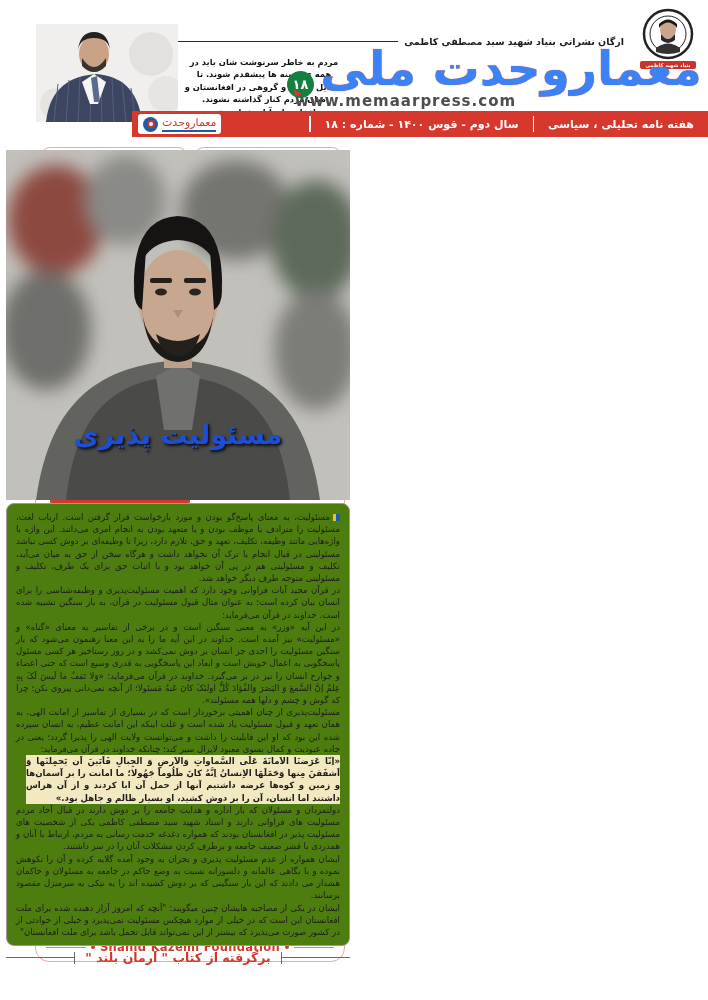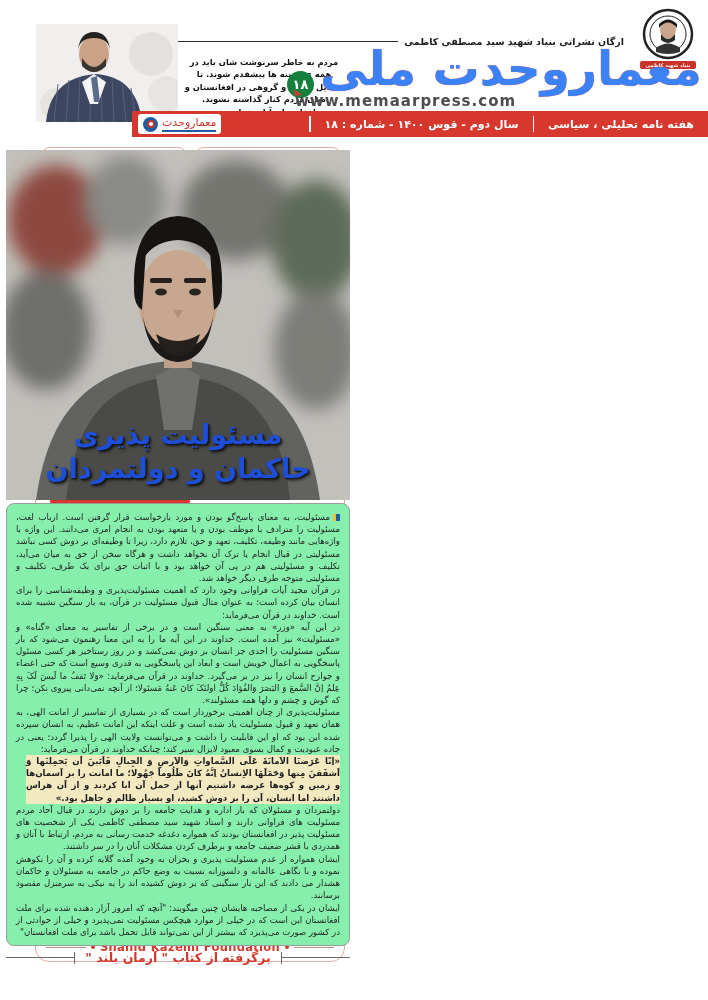--- a/index.html
+++ b/index.html
@@ -61,21 +61,21 @@
   .foundation-footer .line { flex:1; border-top:1px solid #b98f89; }
   .foundation-footer .fdot { width:4px; height:4px; border-radius:50%; background:#d0392c; }
   .foundation-footer .txt { color:#d0392c; font-size:11.5px; font-weight:800; letter-spacing:.3px; }
 
   
   .main-photo { position:absolute; top:150px; left:6px; width:344px; height:350px; overflow:hidden; }
   .main-photo svg { display:block; width:100%; height:100%; }
   .main-headline { position:absolute; top:418px; left:6px; width:344px; text-align:center; direction:rtl; }
   .main-headline .l { font-size:27px; font-weight:800; color:#1d4ed8; line-height:1.25; text-shadow:1px 1px 0 #1a1a1a, 2px 2px 3px rgba(0,0,0,.8); }
 
-  .main-article { position:absolute; top:503px; left:6px; width:344px; height:443px; border:1px solid #9a9a9a; border-radius:8px; background:#86efac; padding:7px 9px; overflow:hidden; direction:rtl; text-align:justify; font-size:8.6px; line-height:1.42; color:#1c1c1c; }
+  .main-article { position:absolute; top:503px; left:6px; width:344px; height:443px; border:1px solid #9a9a9a; border-radius:8px; background:#4d7c0f; padding:7px 9px; overflow:hidden; direction:rtl; text-align:justify; font-size:8.6px; line-height:1.42; color:#1c1c1c; }
   .main-article p { margin:0; }
   .main-article p.bold { font-weight:bold; }
   .main-article p.highlight { font-weight:bold; background:#f3e9c0;margin-left:10px; }
   .marker { display:inline-block; width:7px; height:7px; background:#1b5ea6; border-left:3px solid #e8c335; vertical-align:middle; margin-left:3px; }
 
   .source-line { position:absolute; top:950px; left:6px; width:344px; display:flex; align-items:center; direction:rtl; }
   .source-line .line { flex:1; border-top:1px solid #6a6a6a; }
   .source-line .tick { width:1px; height:12px; background:#6a6a6a; }
   .source-line .txt { color:#d0392c; font-size:12.5px; font-weight:800; padding:0 10px; white-space:nowrap; }
 </style>
@@ -305,21 +305,20 @@
       <rect x="144" y="128" width="22" height="5" rx="2" fill="#241f1b"></rect>
       <rect x="178" y="128" width="22" height="5" rx="2" fill="#241f1b"></rect>
       <ellipse cx="155" cy="142" rx="6" ry="3.5" fill="#2a241f"></ellipse>
       <ellipse cx="189" cy="142" rx="6" ry="3.5" fill="#2a241f"></ellipse>
       <path d="M167,160 L177,160 L172,168 Z" fill="#b08f78"></path>
     </svg>
   </div>
 
   <div class="main-headline">
     <div class="l">مسئولیت پذیری</div>
-    <div class="l">حاکمان و دولتمردان</div>
   </div>
 
   <div class="main-article">
     <p><span class="marker"></span><span>مسئولیت، به معنای پاسخ‌گو بودن و مورد بازخواست قرار گرفتن است. ارباب لغت، مسئولیت را مترادف با موظف بودن و یا متعهد بودن به انجام امری می‌دانند. این واژه با واژه‌هایی مانند وظیفه، تکلیف، تعهد و حق، تلازم دارد، زیرا تا وظیفه‌ای بر دوش کسی نباشد مسئولیتی در قبال انجام یا ترک آن نخواهد داشت و هرگاه سخن از حق به میان می‌آید، تکلیف و مسئولیتی هم در پی آن خواهد بود و با اثبات حق برای یک طرف، تکلیف و مسئولیتی متوجه طرف دیگر خواهد شد.</span></p>
     <p>در قرآن مجید آیات فراوانی وجود دارد که اهمیت مسئولیت‌پذیری و وظیفه‌شناسی را برای انسان بیان کرده است؛ به عنوان مثال قبول مسئولیت در قرآن، به بار سنگین تشبیه شده است. خداوند در قرآن می‌فرماید:</p>
     <p>در این آیه «وزر» به معنی سنگین است و در برخی از تفاسیر به معنای «گناه» و «مسئولیت» نیز آمده است. خداوند در این آیه ما را به این معنا رهنمون می‌شود که بار سنگین مسئولیت را احدی جز انسان بر دوش نمی‌کشد و در روز رستاخیز هر کسی مسئول پاسخگویی به اعمال خویش است و ابعاد این پاسخگویی به قدری وسیع است که حتی اعضاء و جوارح انسان را نیز در بر می‌گیرد. خداوند در قرآن می‌فرماید: «وَلا تَقفُ ما لَیسَ لَکَ بِهِ عِلمٌ اِنَّ السَّمعَ وَ البَصَرَ وَالفُؤادَ کُلُّ اولئکَ کانَ عَنهُ مَسئولا؛ از آنچه نمی‌دانی پیروی نکن؛ چرا که گوش و چشم و دلها همه مسئولند».</p>
     <p>مسئولیت‌پذیری از چنان اهمیتی برخوردار است که در بسیاری از تفاسیر از امانت الهی، به همان تعهد و قبول مسئولیت یاد شده است و علت اینکه این امانت عظیم، به انسان سپرده شده این بود که او این قابلیت را داشت و می‌توانست ولایت الهی را پذیرا گردد؛ یعنی در جاده عبودیت و کمال بسوی معبود لایزال سیر کند؛ چنانکه خداوند در قرآن می‌فرماید:</p>
     <p class="highlight">«اِنّا عَرَضنَا الاَمانَةَ عَلَی السَّماواتِ وَالاَرضِ وَ الجِبالِ فَاَبَینَ اَن یَحمِلنَها وَ اَشفَقنَ مِنها وَحَمَلَهَا الاِنسانُ اِنَّهُ کانَ ظَلُوماً جَهُولا؛ ما امانت را بر آسمان‌ها و زمین و کوه‌ها عرضه داشتیم آنها از حمل آن ابا کردند و از آن هراس داشتند اما انسان، آن را بر دوش کشید، او بسیار ظالم و جاهل بود.»</p>
     <p>دولتمردان و مسئولان که بار اداره و هدایت جامعه را بر دوش دارند در قبال آحاد مردم مسئولیت های فراوانی دارند و استاد شهید سید مصطفی کاظمی یکی از شخصیت های مسئولیت پذیر در افغانستان بودند که همواره دغدغه خدمت رسانی به مردم، ارتباط با آنان و همدردی با قشر ضعیف جامعه و برطرف کردن مشکلات آنان را در سر داشتند.</p>
     <p>ایشان همواره از عدم مسئولیت پذیری و بحران به وجود آمده گلایه کرده و آن را نکوهش نموده و با نگاهی عالمانه و دلسوزانه نسبت به وضع حاکم در جامعه به مسئولان و حاکمان هشدار می دادند که این بار سنگینی که بر دوش کشیده اند را به نیکی به سرمنزل مقصود برسانند.</p>

